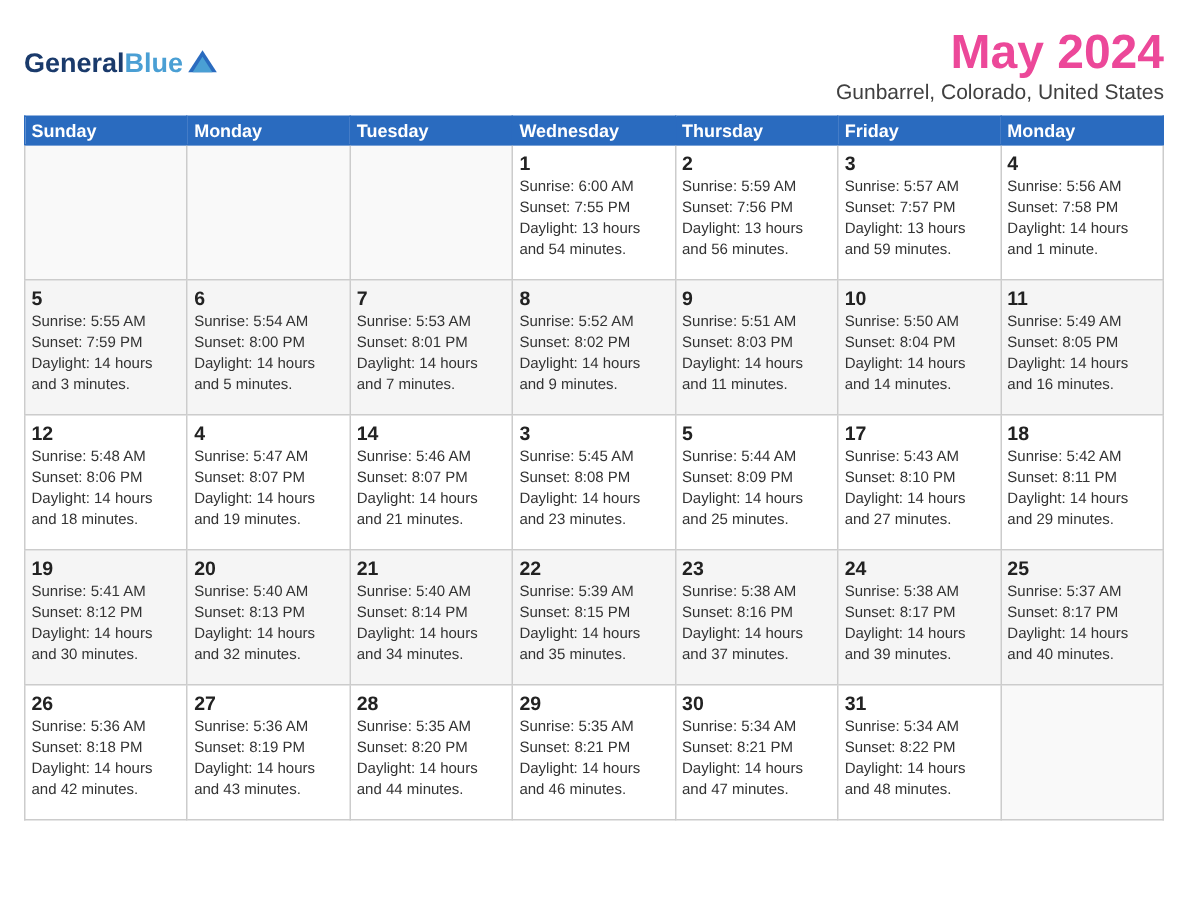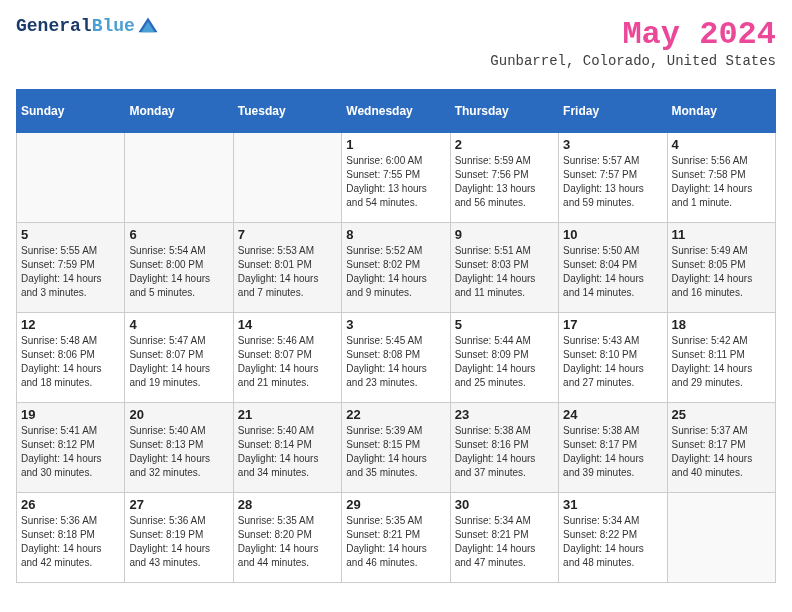--- a/index.html
+++ b/index.html
@@ -6,23 +6,22 @@
     body {
       font-family: Arial, sans-serif;
       background: #fff;
       width: 792px;
       min-height: 612px;
       padding: 16px;
     }
     .header {
       display: flex;
       justify-content: space-between;
-      align-items: flex-start;
-      margin-bottom: 20px;
-      font-family: Liberation Mono, monospace;
+      align-items: center;
+      margin-bottom: 8px;
     }
     .logo {
       display: flex;
       align-items: center;
     }
     .logo-text {
       font-size: 18px;
       font-weight: bold;
       color: #1a3a6b;
       line-height: 1.1;
@@ -48,21 +47,21 @@
       color: #404040;
     }
     table {
       width: 100%;
       border-collapse: collapse;
       font-size: 10.5px;
     }
     thead tr th {
       background: #2a6bbf;
       color: #fff;
-      padding: 14px 4px;
+      padding: 2px 4px;
       text-align: left;
       font-size: 12px;
       border: 1px solid #2a6bbf;
     }
     tbody tr td {
       border: 1px solid #ccc;
       vertical-align: top;
       padding: 4px 4px;
       width: 14.28%;
       height: 90px;

